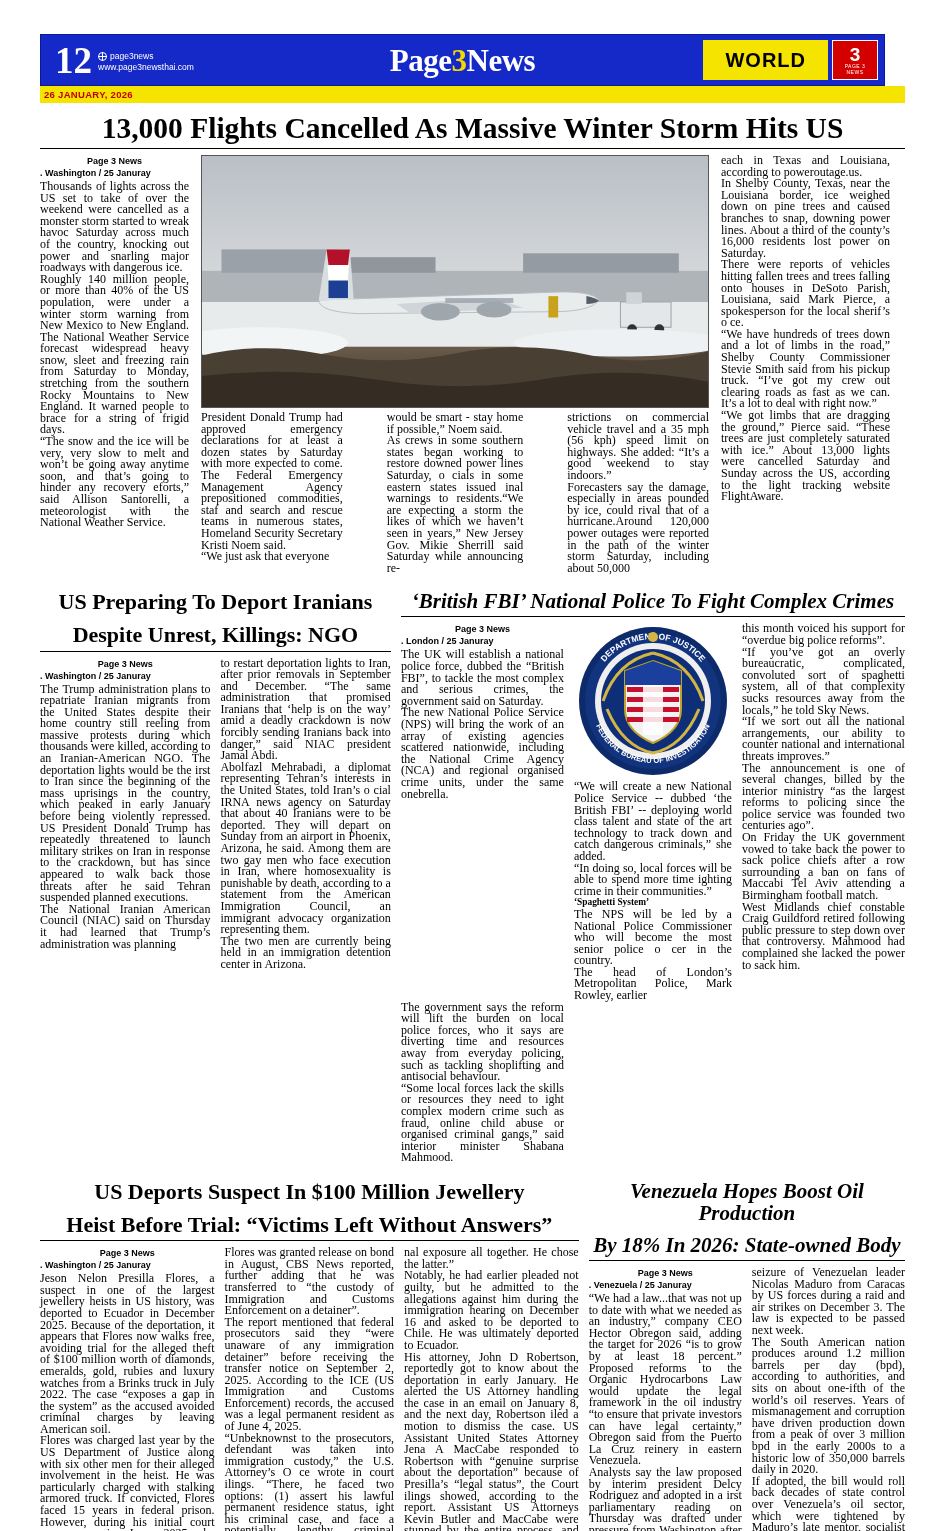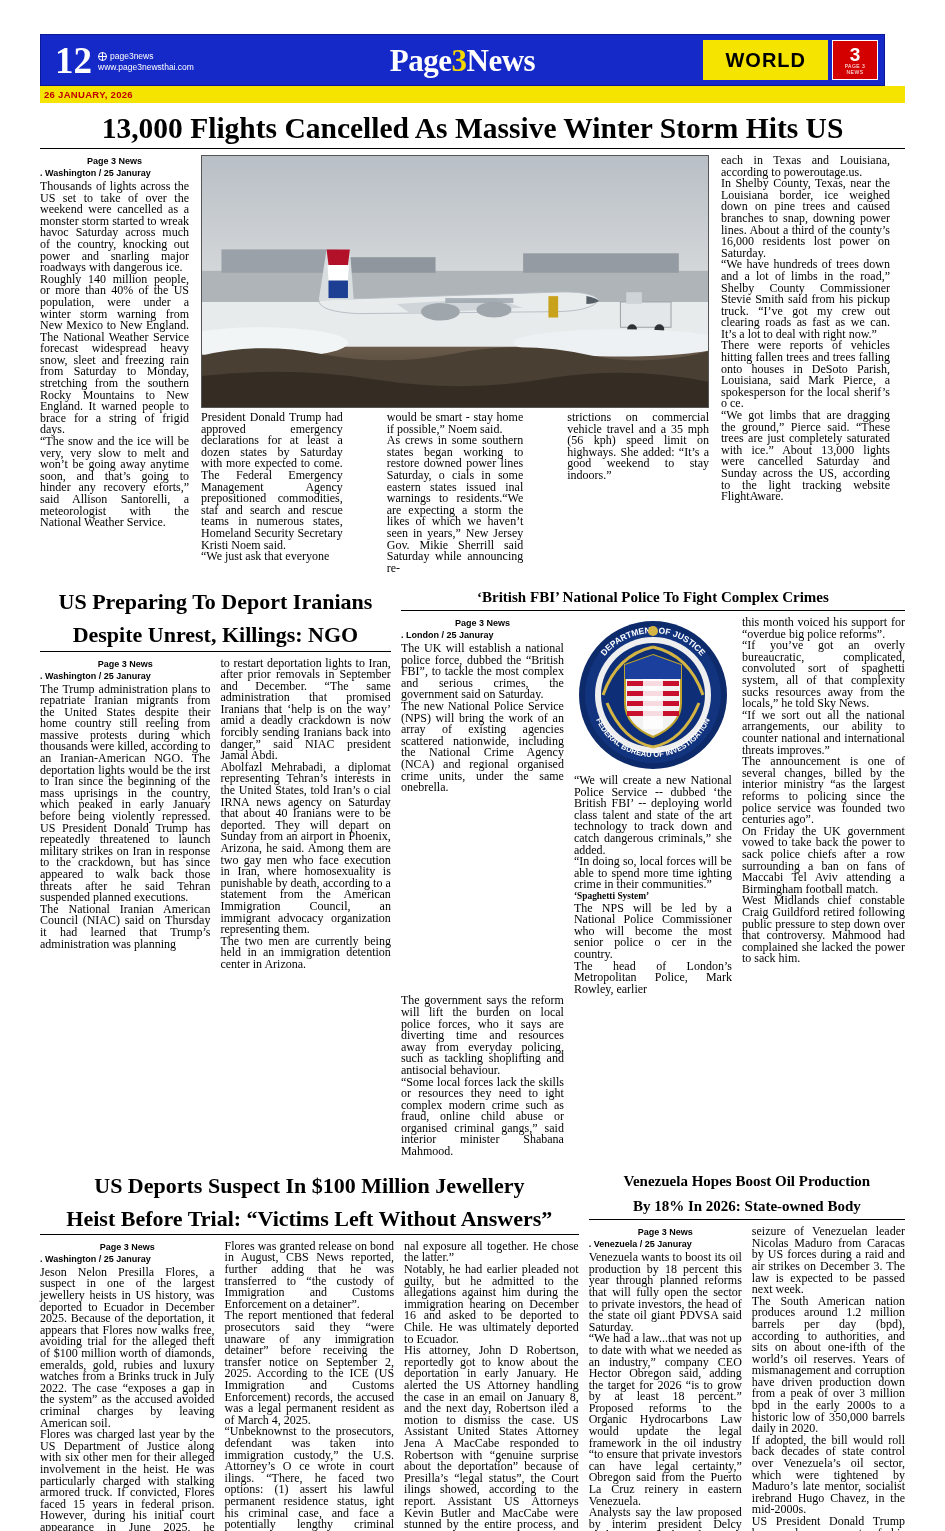--- a/index.html
+++ b/index.html
@@ -122,21 +122,21 @@
 
   .headline {
     text-align:center;
     font-family:"Liberation Serif", serif;
     font-weight:bold;
     line-height:1.05;
     margin:10px 0 4px 0;
   }
   .h-main { font-size:29.5px; }
   .h-sec  { font-size:22px; }
-  .h-sec2 { font-size:15px; }
+  .h-sec2 { font-size:21px;font-style:italic; }
 
   .rule { border-top:1.2px solid #000; margin:4px 0 6px 0; }
 
   .byline {
     font-family:"Liberation Sans", sans-serif;
     font-weight:bold;
     font-size:9px;
     line-height:12px;
     text-align:center;
     margin-bottom:2px;
@@ -302,29 +302,30 @@
           <div>
             <p class="body">President Donald Trump had approved emergency declarations for at least a dozen states by Saturday with more expected to come. The Federal Emergency Management Agency prepositioned commodities, staf and search and rescue teams in numerous states, Homeland Security Secretary Kristi Noem said.</p>
             <p class="body">“We just ask that everyone</p>
           </div>
           <div>
             <p class="body">would be smart - stay home if possible,” Noem said.</p>
             <p class="body">As crews in some southern states began working to restore downed power lines Saturday, o cials in some eastern states issued inal warnings to residents.“We are expecting a storm the likes of which we haven’t seen in years,” New Jersey Gov. Mikie Sherrill said Saturday while announcing re-</p>
           </div>
           <div>
             <p class="body">strictions on commercial vehicle travel and a 35 mph (56 kph) speed limit on highways. She added: “It’s a good weekend to stay indoors.”</p>
+            <p class="body">Forecasters say the damage, especially in areas pounded by ice, could rival that of a hurricane.Around 120,000 power outages were reported in the path of the winter storm Saturday, including about 50,000</p>
           </div>
         </div>
       </div>
 
       <div class="tc tc4">
         <p class="body">each in Texas and Louisiana, according to poweroutage.us.</p>
         <p class="body">In Shelby County, Texas, near the Louisiana border, ice weighed down on pine trees and caused branches to snap, downing power lines. About a third of the county’s 16,000 residents lost power on Saturday.</p>
+        <p class="body">There were reports of vehicles hitting fallen trees and trees falling onto houses in DeSoto Parish, Louisiana, said Mark Pierce, a spokesperson for the local sherif’s o ce.</p>
         <p class="body">“We have hundreds of trees down and a lot of limbs in the road,” Shelby County Commissioner Stevie Smith said from his pickup truck. “I’ve got my crew out clearing roads as fast as we can. It’s a lot to deal with right now.”</p>
-        <p class="body">There were reports of vehicles hitting fallen trees and trees falling onto houses in DeSoto Parish, Louisiana, said Mark Pierce, a spokesperson for the local sherif’s o ce.</p>
         <p class="body">“We got limbs that are dragging the ground,” Pierce said. “These trees are just completely saturated with ice.” About 13,000 lights were cancelled Saturday and Sunday across the US, according to the light tracking website FlightAware.</p>
       </div>
     </div>
 
     <div class="mid-section">
 
       <div class="left-pack">
         <div class="headline h-sec">US Preparing To Deport Iranians</div>
         <div class="headline h-sec">Despite Unrest, Killings: NGO</div>
         <div class="rule"></div>
@@ -429,42 +430,41 @@
           <div>
             <div class="byline">
               <span>Page 3 News</span>
               <span class="loc">. Washington / 25 Januray</span>
             </div>
             <p class="body">Jeson Nelon Presilla Flores, a suspect in one of the largest jewellery heists in US history, was deported to Ecuador in December 2025. Because of the deportation, it appears that Flores now walks free, avoiding trial for the alleged theft of $100 million worth of diamonds, emeralds, gold, rubies and luxury watches from a Brinks truck in July 2022. The case “exposes a gap in the system” as the accused avoided criminal charges by leaving American soil.</p>
             <p class="body">Flores was charged last year by the US Department of Justice along with six other men for their alleged involvement in the heist. He was particularly charged with stalking armored truck. If convicted, Flores faced 15 years in federal prison. However, during his initial court appearance in June 2025, he pleaded not guilty. As per the Court ilings,</p>
           </div>
           <div>
             <p class="body">Flores was granted release on bond in August, CBS News reported, further adding that he was transferred to “the custody of Immigration and Customs Enforcement on a detainer”.</p>
-            <p class="body">The report mentioned that federal prosecutors said they “were unaware of any immigration detainer” before receiving the transfer notice on September 2, 2025. According to the ICE (US Immigration and Customs Enforcement) records, the accused was a legal permanent resident as of March 4, 2025.</p>
+            <p class="body">The report mentioned that federal prosecutors said they “were unaware of any immigration detainer” before receiving the transfer notice on September 2, 2025. According to the ICE (US Immigration and Customs Enforcement) records, the accused was a legal permanent resident as of June 4, 2025.</p>
             <p class="body">“Unbeknownst to the prosecutors, defendant was taken into immigration custody,” the U.S. Attorney’s O ce wrote in court ilings. “There, he faced two options: (1) assert his lawful permanent residence status, ight his criminal case, and face a potentially lengthy criminal sentence only to possibly be deported after his release; or (2) waive his immigration rights, functionally self-deport, and avoid crimi-</p>
           </div>
           <div>
             <p class="body">nal exposure all together. He chose the latter.”</p>
             <p class="body">Notably, he had earlier pleaded not guilty, but he admitted to the allegations against him during the immigration hearing on December 16 and asked to be deported to Chile. He was ultimately deported to Ecuador.</p>
             <p class="body">His attorney, John D Robertson, reportedly got to know about the deportation in early January. He alerted the US Attorney handling the case in an email on January 8, and the next day, Robertson iled a motion to dismiss the case. US Assistant United States Attorney Jena A MacCabe responded to Robertson with “genuine surprise about the deportation” because of Presilla’s “legal status”, the Court ilings showed, according to the report. Assistant US Attorneys Kevin Butler and MacCabe were stunned by the entire process, and said they were unaware of it, as per the court ilings, the New York Post reported.</p>
           </div>
         </div>
       </div>
 
       <div class="br">
         <div class="headline h-sec2">Venezuela Hopes Boost Oil Production</div>
         <div class="headline h-sec2">By 18% In 2026: State-owned Body</div>
         <div class="rule"></div>
         <div class="two-col">
           <div>
             <div class="byline">
               <span>Page 3 News</span>
               <span class="loc">. Venezuela / 25 Januray</span>
             </div>
-            <p class="body">Venezuela wants to boost its oil production by 18 percent this year through planned reforms that will fully open the sector to private investors, the head of the state oil giant PDVSA said Saturday.</p>
             <p class="body">“We had a law...that was not up to date with what we needed as an industry,” company CEO Hector Obregon said, adding the target for 2026 “is to grow by at least 18 percent.” Proposed reforms to the Organic Hydrocarbons Law would update the legal framework in the oil industry “to ensure that private investors can have legal certainty,” Obregon said from the Puerto La Cruz reinery in eastern Venezuela.</p>
             <p class="body">Analysts say the law proposed by interim president Delcy Rodriguez and adopted in a irst parliamentary reading on Thursday was drafted under pressure from Washington after the</p>
           </div>
           <div>
             <p class="body">seizure of Venezuelan leader Nicolas Maduro from Caracas by US forces during a raid and air strikes on December 3. The law is expected to be passed next week.</p>
             <p class="body">The South American nation produces around 1.2 million barrels per day (bpd), according to authorities, and sits on about one-ifth of the world’s oil reserves. Years of mismanagement and corruption have driven production down from a peak of over 3 million bpd in the early 2000s to a historic low of 350,000 barrels daily in 2020.</p>
             <p class="body">If adopted, the bill would roll back decades of state control over Venezuela’s oil sector, which were tightened by Maduro’s late mentor, socialist irebrand Hugo Chavez, in the mid-2000s.</p>
             <p class="body">   US President Donald Trump has made no secret of his interest in Venezuela’s oil.</p>
             <p class="body">His administration has stated bluntly that it is taking over sales of the country’s crude petroleum.</p>
           </div>

